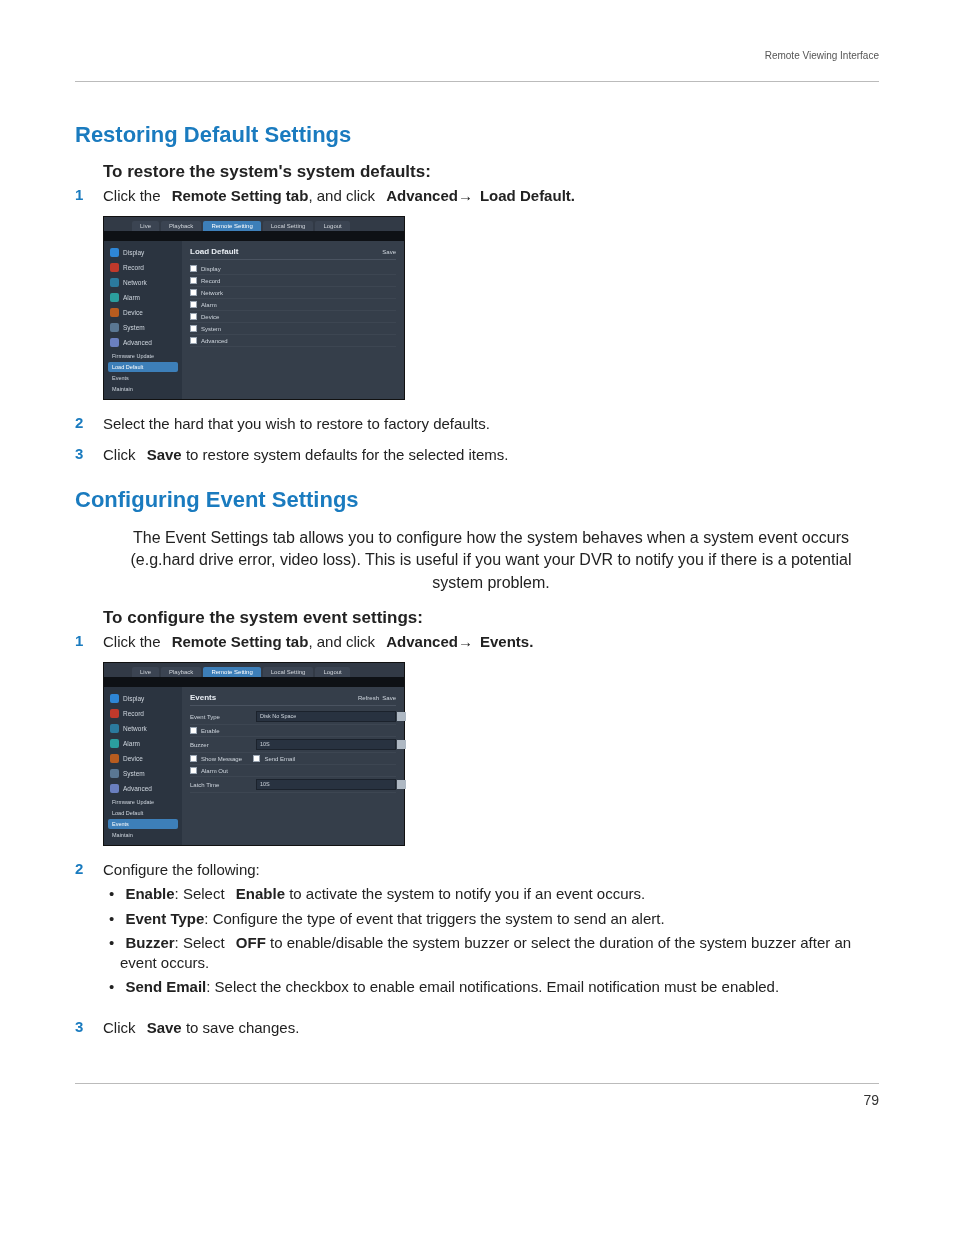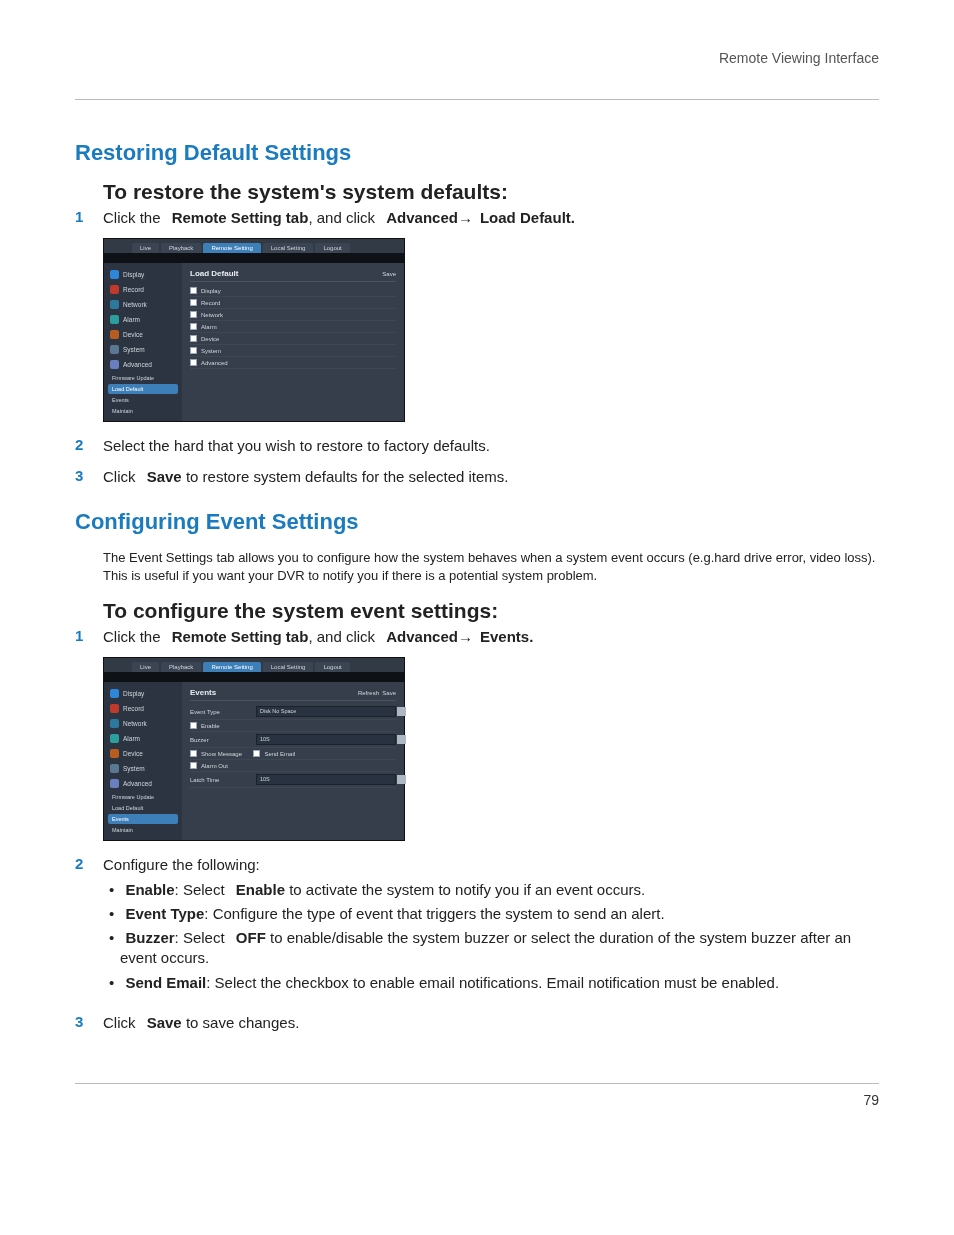--- a/index.html
+++ b/index.html
@@ -11,38 +11,38 @@
     width: 954px;
   }
   .page {
     padding: 50px 75px 40px 75px;
     position: relative;
     min-height: 1140px;
     box-sizing: border-box;
   }
   .header-area {
     text-align: right;
-    font-size: 14px;
+    font-size: 10px;
     color: #555;
-    padding-bottom: 33px;
+    padding-bottom: 20px;
     border-bottom: 1px solid #bbb;
     margin-bottom: 40px;
   }
   h1.section {
     color: #1a7bbf;
     font-size: 22px;
     font-weight: bold;
     margin: 0 0 14px 0;
   }
   h1.section.spaced {
     margin-top: 22px;
   }
   .subhead {
     font-weight: bold;
-    font-size: 21px;
+    font-size: 17px;
     margin: 0 0 4px 28px;
   }
   .step {
     display: flex;
     margin: 4px 0 10px 0;
   }
   .step-num {
     color: #1a7bbf;
     font-weight: bold;
     width: 28px;
@@ -50,23 +50,24 @@
     font-size: 15px;
   }
   .step-body {
     flex: 1;
     font-size: 15px;
     line-height: 1.35;
   }
   .step-body b { font-weight: bold; margin-left: 7px; }
   .arrow { font-weight: bold; }
   .intro {
-    font-size: 13px;
+    font-size: 16px;
     line-height: 1.4;
     margin: 0 0 14px 28px;
+    text-align: center;
   }
   ul.bullets {
     margin: 4px 0 10px 6px;
     padding: 0;
     list-style: none;
   }
   ul.bullets li {
     font-size: 15px;
     line-height: 1.35;
     margin-bottom: 4px;

